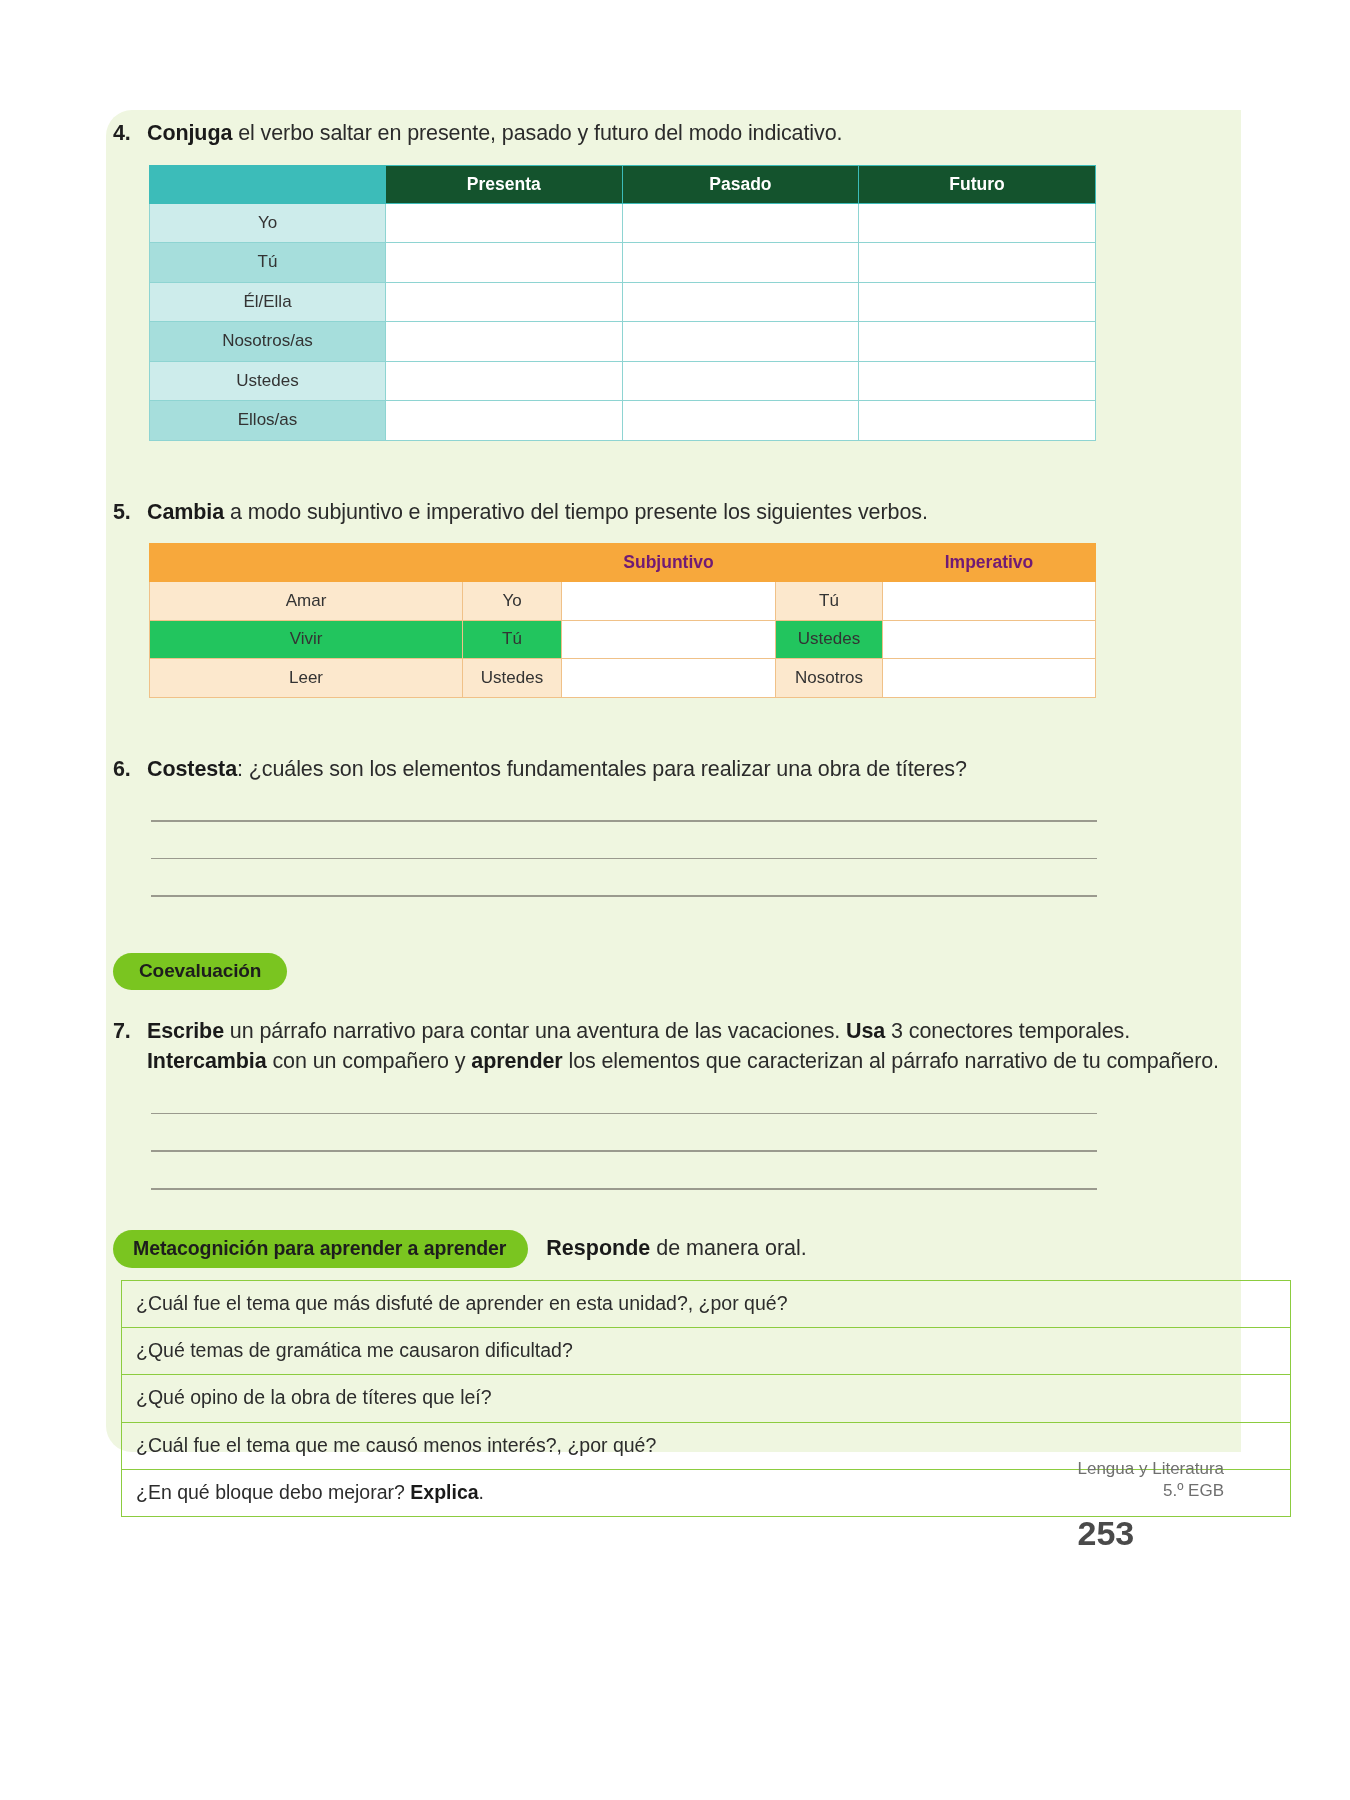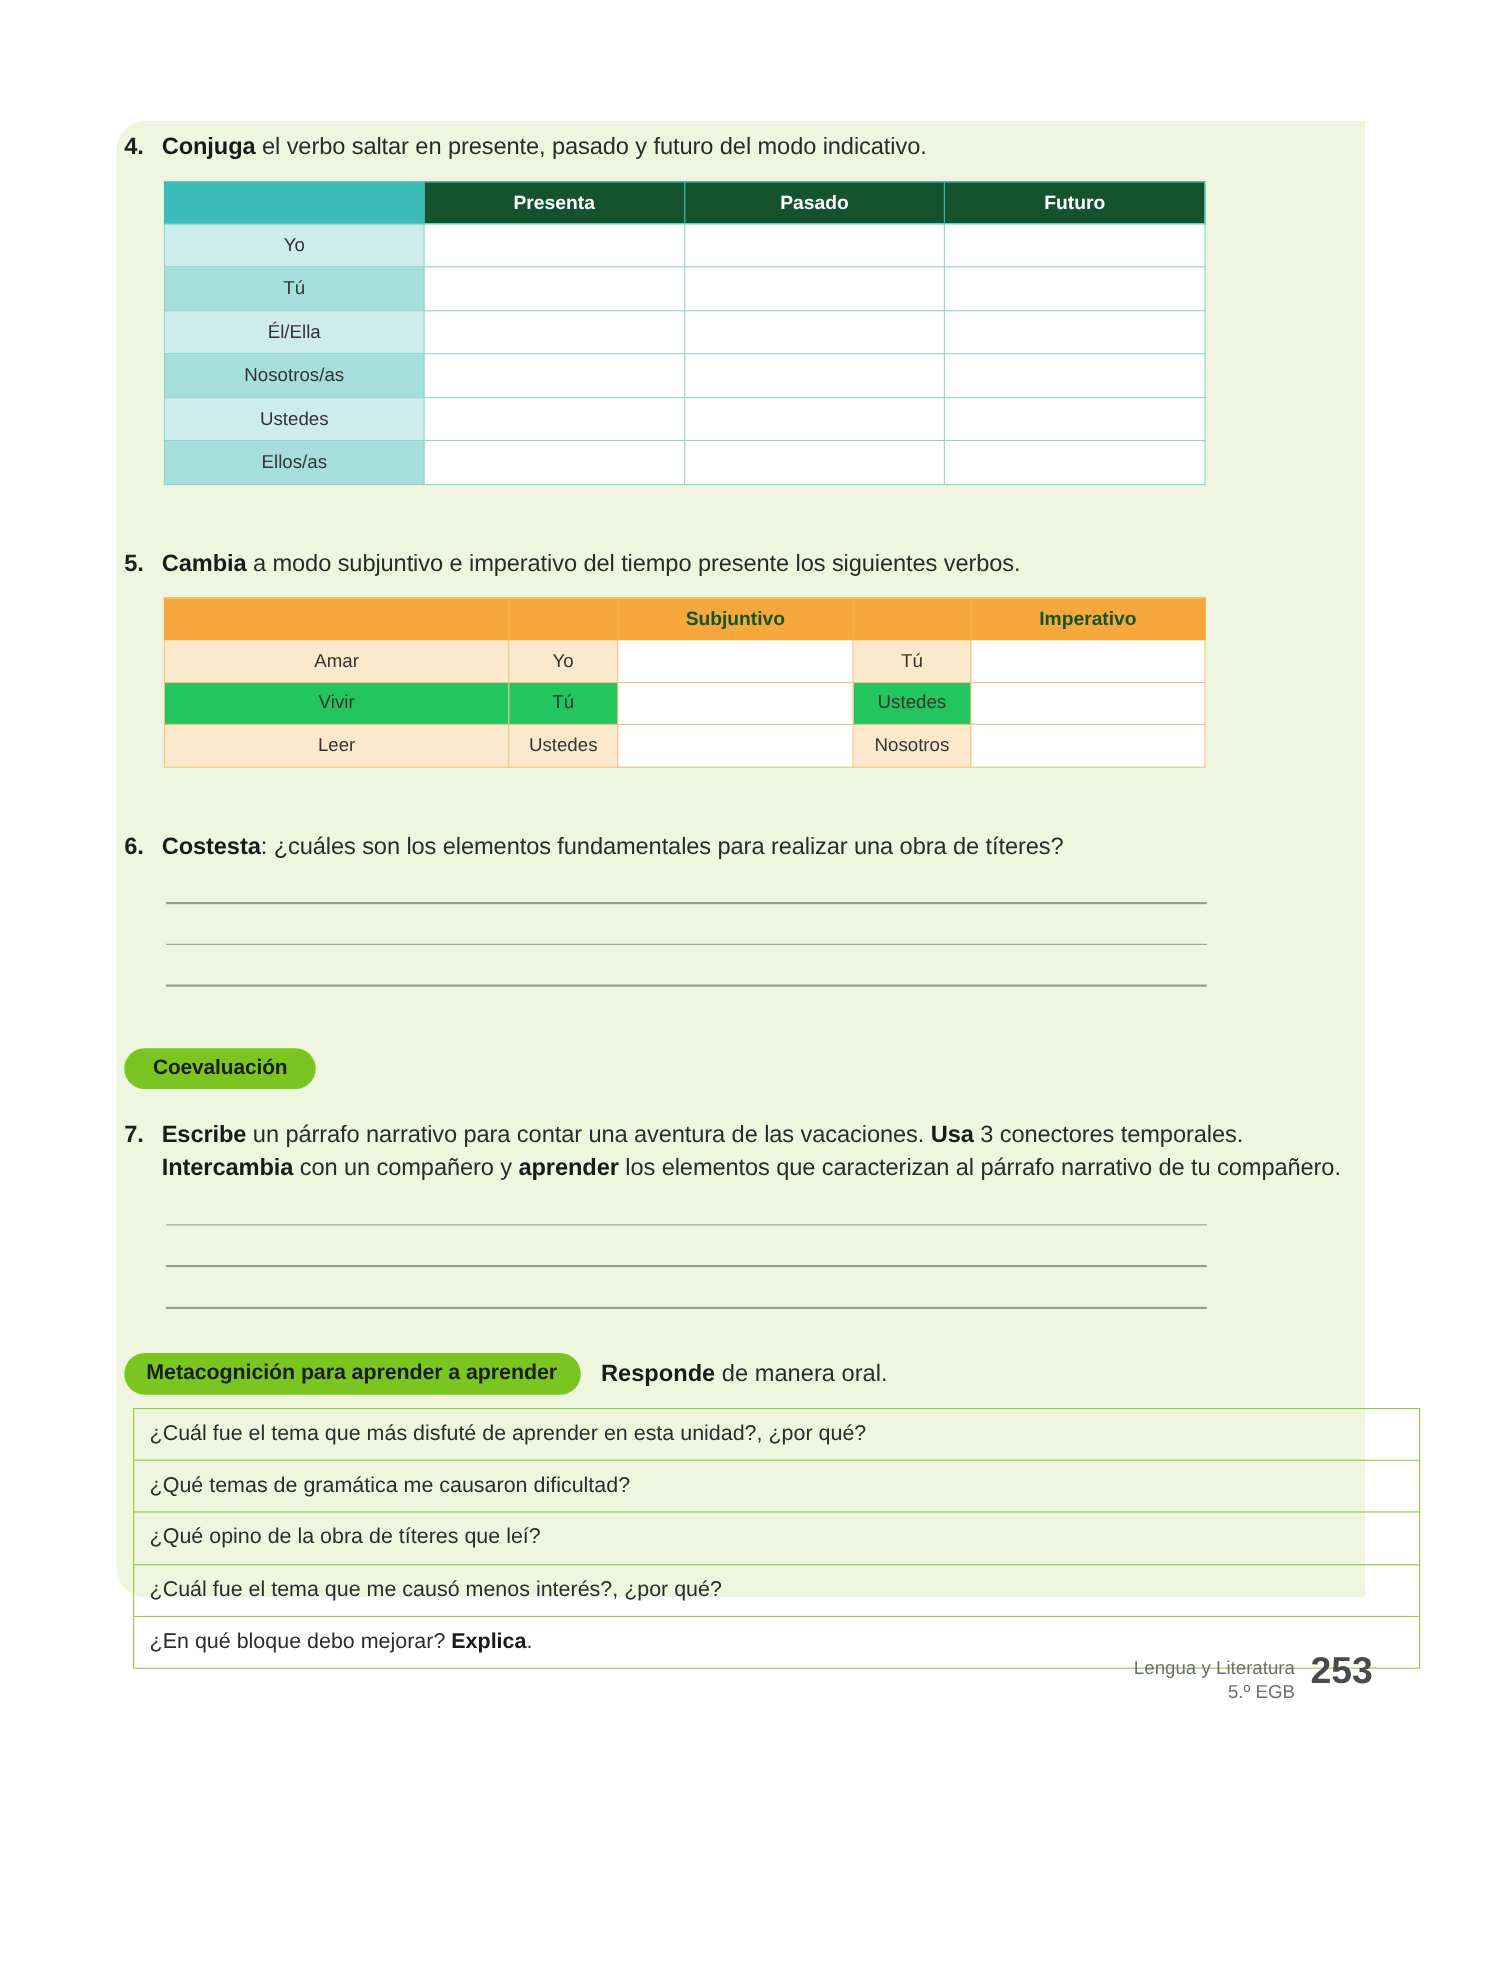--- a/index.html
+++ b/index.html
@@ -79,21 +79,21 @@
   
   .orange-wrap { margin-left: 36px; margin-top: 16px; }
   .tbl.orange { width: 946px; }
   .tbl.orange col.o0 { width: 313px; }
   .tbl.orange col.o1 { width: 99px; }
   .tbl.orange col.o2 { width: 214px; }
   .tbl.orange col.o3 { width: 107px; }
   .tbl.orange col.o4 { width: 213px; }
   .tbl.orange th {
     background: #f7a83c;
-    color: #14532d;
+    color: #701a75;
     font-weight: bold;
     font-size: 17.5px;
     height: 38px;
     border: 1px solid #f7a83c;
     text-align: center;
   }
   .tbl.orange td {
     height: 38.5px;
     border: 1px solid #f0c188;
     text-align: center;
@@ -141,25 +141,26 @@
     padding: 10px 0 11px 14px;
     font-size: 19.5px;
     color: #2c2c2c;
     line-height: 1.3;
   }
   .qrow b { font-weight: bold; color: #1a1a1a; }
 
   
   .footer {
     position: absolute;
-    right: 102px;
+    right: 126px;
     bottom: 250px;
     display: flex;
     align-items: flex-start;
     gap: 14px;
+    flex-direction: column;
   }
   .footer .subject {
     text-align: right;
     font-size: 17px;
     color: #6f6f6f;
     line-height: 1.3;
     padding-top: 4px;
   }
   .footer .pageno {
     font-size: 34px;

